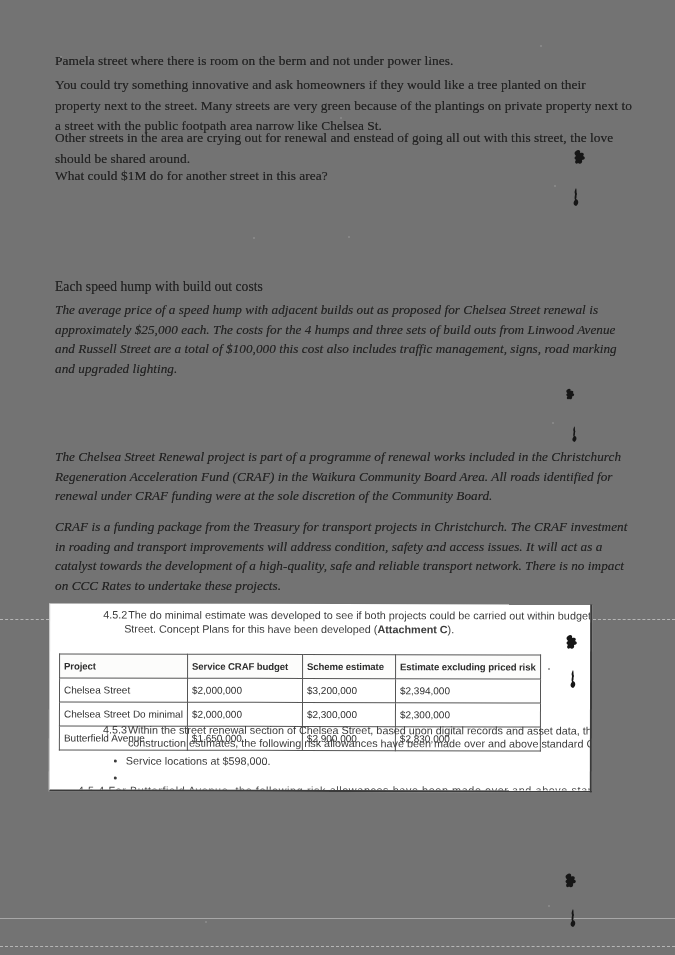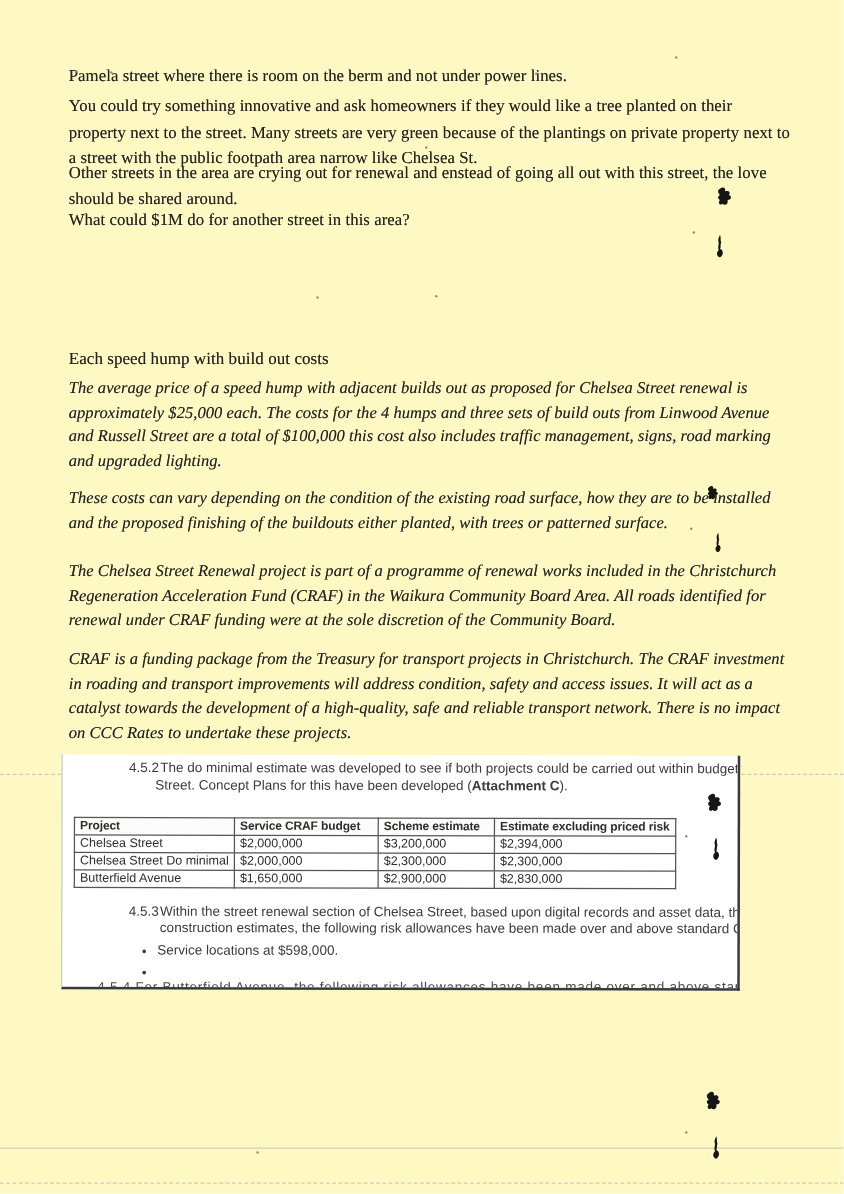--- a/index.html
+++ b/index.html
@@ -1,19 +1,19 @@
 <!DOCTYPE html>
 <html><head>
 <meta charset="utf-8">
 <style>
   * { margin:0; padding:0; box-sizing:border-box; }
   html,body { background:#ffffff; }
   .page {
     position:relative; width:675px; height:955px; margin:0 auto;
-    background:#fef9c3; overflow:hidden;
+    background:#737373; overflow:hidden;
     font-family:"Liberation Serif", serif; color:#232323;
   }
   .abs { position:absolute; }
   .para {
     left:55px; width:578px; font-size:13.4px; line-height:20.5px;
     letter-spacing:.05px; text-shadow:0 0 .4px rgba(20,20,20,.55);
   }
   .ital {
     left:55px; width:580px; font-style:italic; font-size:13.2px;
     line-height:19.5px; letter-spacing:.05px;
@@ -31,21 +31,21 @@
     border-bottom:2px solid #3a3a3a;
     font-family:"Liberation Sans", sans-serif; color:#333;
     transform:rotate(.12deg);
   }
   .clause-num { position:absolute; font-size:10.8px; color:#3b3b3b; }
   .clause-line { position:absolute; font-size:10.8px; white-space:nowrap; color:#3b3b3b; }
   .bold-inline { font-weight:bold; }
   .craf-table { position:absolute; left:9px; top:50px; border-collapse:collapse;
     font-size:10px; color:#2e2e2e; table-layout:fixed; }
   .craf-table th, .craf-table td {
-    border:1px solid #555; padding:0 4px; height:14px;
+    border:1px solid #555; padding:0 4px; height:24px;
     white-space:nowrap; overflow:hidden; text-align:left; font-weight:normal;
   }
   .craf-table th { font-weight:bold; font-size:9.6px; letter-spacing:-.1px; background:#fcfcfb; }
   .bullet-dot { position:absolute; width:3px; height:3px; background:#3b3b3b; border-radius:50%; }
   .clipped-line { position:absolute; left:28px; top:180px; font-size:10.8px;
     white-space:nowrap; color:#4a4a4a; letter-spacing:.6px; transform:rotate(-.15deg); }
 
   
   .scanline { position:absolute; height:1px; background:transparent;
     border-top:1px dashed #c2c2c2; opacity:.85; }
@@ -58,21 +58,20 @@
 <div class="page">
 
   <div class="abs para" style="top:51px">Pamela street where there is room on the berm and not under power lines.</div>
   <div class="abs para" style="top:75px">You could try something innovative and ask homeowners if they would like a tree planted on their property next to the street. Many streets are very green because of the plantings on private property next to a street with the public footpath area narrow like Chelsea St.</div>
   <div class="abs para" style="top:128px">Other streets in the area are crying out for renewal and enstead of going all out with this street, the love should be shared around.</div>
   <div class="abs para" style="top:166px">What could $1M do for another street in this area?</div>
 
   <div class="abs heading" style="top:279px">Each speed hump with build out costs</div>
 
   <div class="abs ital" style="top:300px">The average price of a speed hump with adjacent builds out as proposed for Chelsea Street renewal is approximately $25,000 each.  The costs for the 4 humps and three sets of build outs from Linwood Avenue and Russell Street are a total of $100,000 this cost also includes traffic management, signs, road marking and upgraded lighting.</div>
-  <div class="abs ital" style="top:388px">These costs can vary depending on the condition of the existing road surface, how they are to be installed and the proposed finishing of the buildouts either planted, with trees or patterned surface.</div>
   <div class="abs ital" style="top:447px">The Chelsea Street Renewal project is part of a programme of renewal works included in the Christchurch Regeneration Acceleration Fund (CRAF) in the Waikura Community Board Area.  All roads identified for renewal under CRAF funding were at the sole discretion of the Community Board.</div>
   <div class="abs ital" style="top:517px">CRAF is a funding package from the Treasury for transport projects in Christchurch. The CRAF investment in roading and transport improvements will address condition, safety and access issues. It will act as a catalyst towards the development of a high-quality, safe and reliable transport network. There is no impact on CCC Rates to undertake these projects.</div>
 
   <div class="abs scanbox">
 
     <div class="clause-num" style="left:53px; top:5px">4.5.2</div>
     <div class="clause-line" style="left:78px; top:5px">The do minimal estimate was developed to see if both projects could be carried out within budget. This option</div>
     <div class="clause-line" style="left:74px; top:19px"><span>Street. Concept Plans for this have been developed (</span><span class="bold-inline">Attachment C</span><span>).</span></div>
 
     <table class="craf-table">

